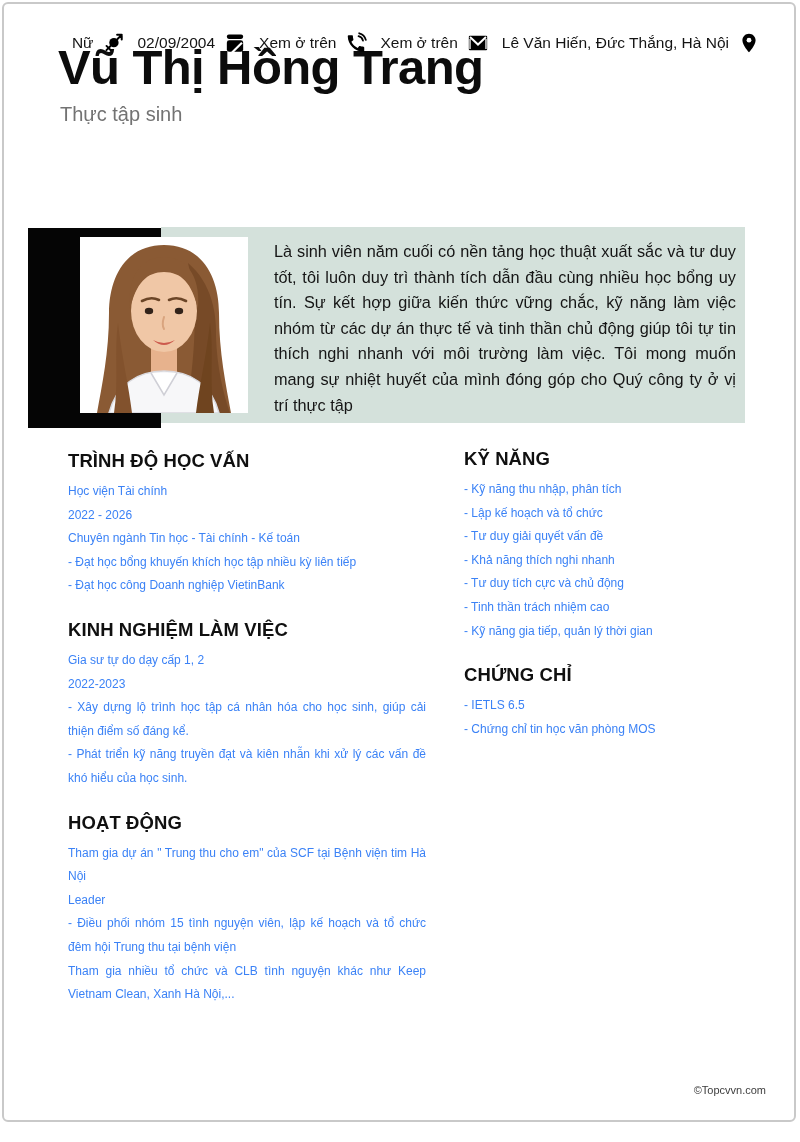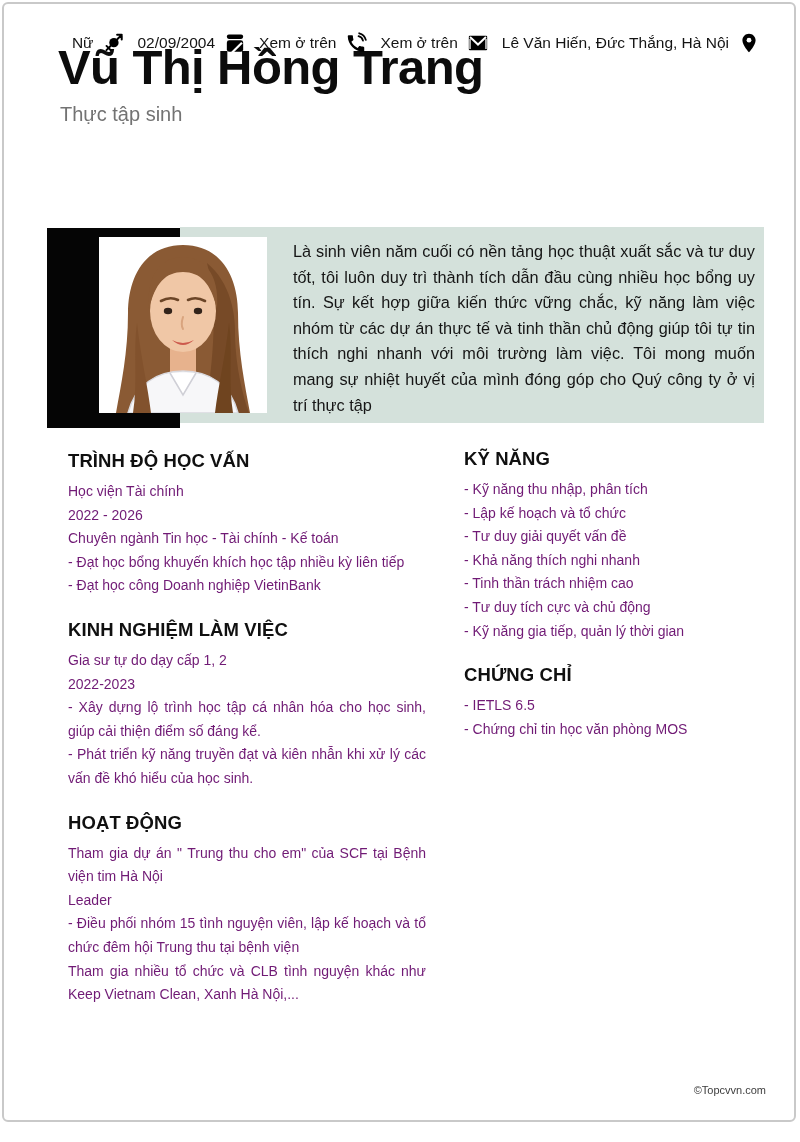--- a/index.html
+++ b/index.html
@@ -34,38 +34,38 @@
     position:absolute;top:27px;right:34px;
     display:flex;gap:13px;
   }
   .contact-row{
     display:flex;align-items:center;justify-content:flex-end;gap:9px;
     font-size:15.5px;height:23px;color:#141414;white-space:nowrap;
   }
   .contact-icon{width:22px;height:22px;flex:0 0 auto;}
   .contact-icon svg{width:22px;height:22px;display:block;}
   
-  .summary{position:absolute;left:43px;top:222px;width:718px;height:202px;}
+  .summary{position:absolute;left:24px;top:222px;width:718px;height:202px;}
   .backdrop{position:absolute;left:0;top:2px;width:133px;height:200px;background:var(--backdrop);}
   .green-panel{position:absolute;left:133px;top:1px;width:584px;height:196px;background:var(--summary-bg);}
   .photo{position:absolute;left:52px;top:11px;width:168px;height:176px;background:#fff;overflow:hidden;}
   .photo svg{display:block;width:100%;height:100%;}
   .summary-text{
     position:absolute;left:246px;top:13px;width:462px;margin:0;
     font-size:16.3px;line-height:25.6px;text-align:justify;color:#151515;
   }
   
   .col-left{position:absolute;left:64px;top:446px;width:358px;}
   .col-right{position:absolute;left:460px;top:444px;width:302px;}
   .cv-section{margin:0 0 21px 0;}
   .cv-section h2{
     font-size:18.5px;line-height:22px;font-weight:bold;color:#101010;
     margin:0 0 8px 0;letter-spacing:0.1px;
   }
-  .line{font-size:14px;line-height:23.6px;color:#701a75;}
+  .line{font-size:12px;line-height:23.6px;color:#3b82f6;}
   .col-left .line{text-align:justify;}
   
   .footer{
     position:absolute;right:28px;bottom:24px;
     font-size:11px;color:var(--footer-ink);
   }
 </style>
 </head>
 <body>
 
@@ -177,22 +177,22 @@
     </div>
   </div>
 
   <div class="col-right">
     <div class="cv-section">
       <h2>KỸ NĂNG</h2>
       <div class="line">- Kỹ năng thu nhập, phân tích</div>
       <div class="line">- Lập kế hoạch và tổ chức</div>
       <div class="line">- Tư duy giải quyết vấn đề</div>
       <div class="line">- Khả năng thích nghi nhanh</div>
+      <div class="line">- Tư duy tích cực và chủ động</div>
       <div class="line">- Tinh thần trách nhiệm cao</div>
-      <div class="line">- Tư duy tích cực và chủ động</div>
       <div class="line">- Kỹ năng gia tiếp, quản lý thời gian</div>
     </div>
     <div class="cv-section">
       <h2>CHỨNG CHỈ</h2>
       <div class="line">- IETLS 6.5</div>
       <div class="line">- Chứng chỉ tin học văn phòng MOS</div>
     </div>
   </div>
 
   <div class="footer">©Topcvvn.com</div>

